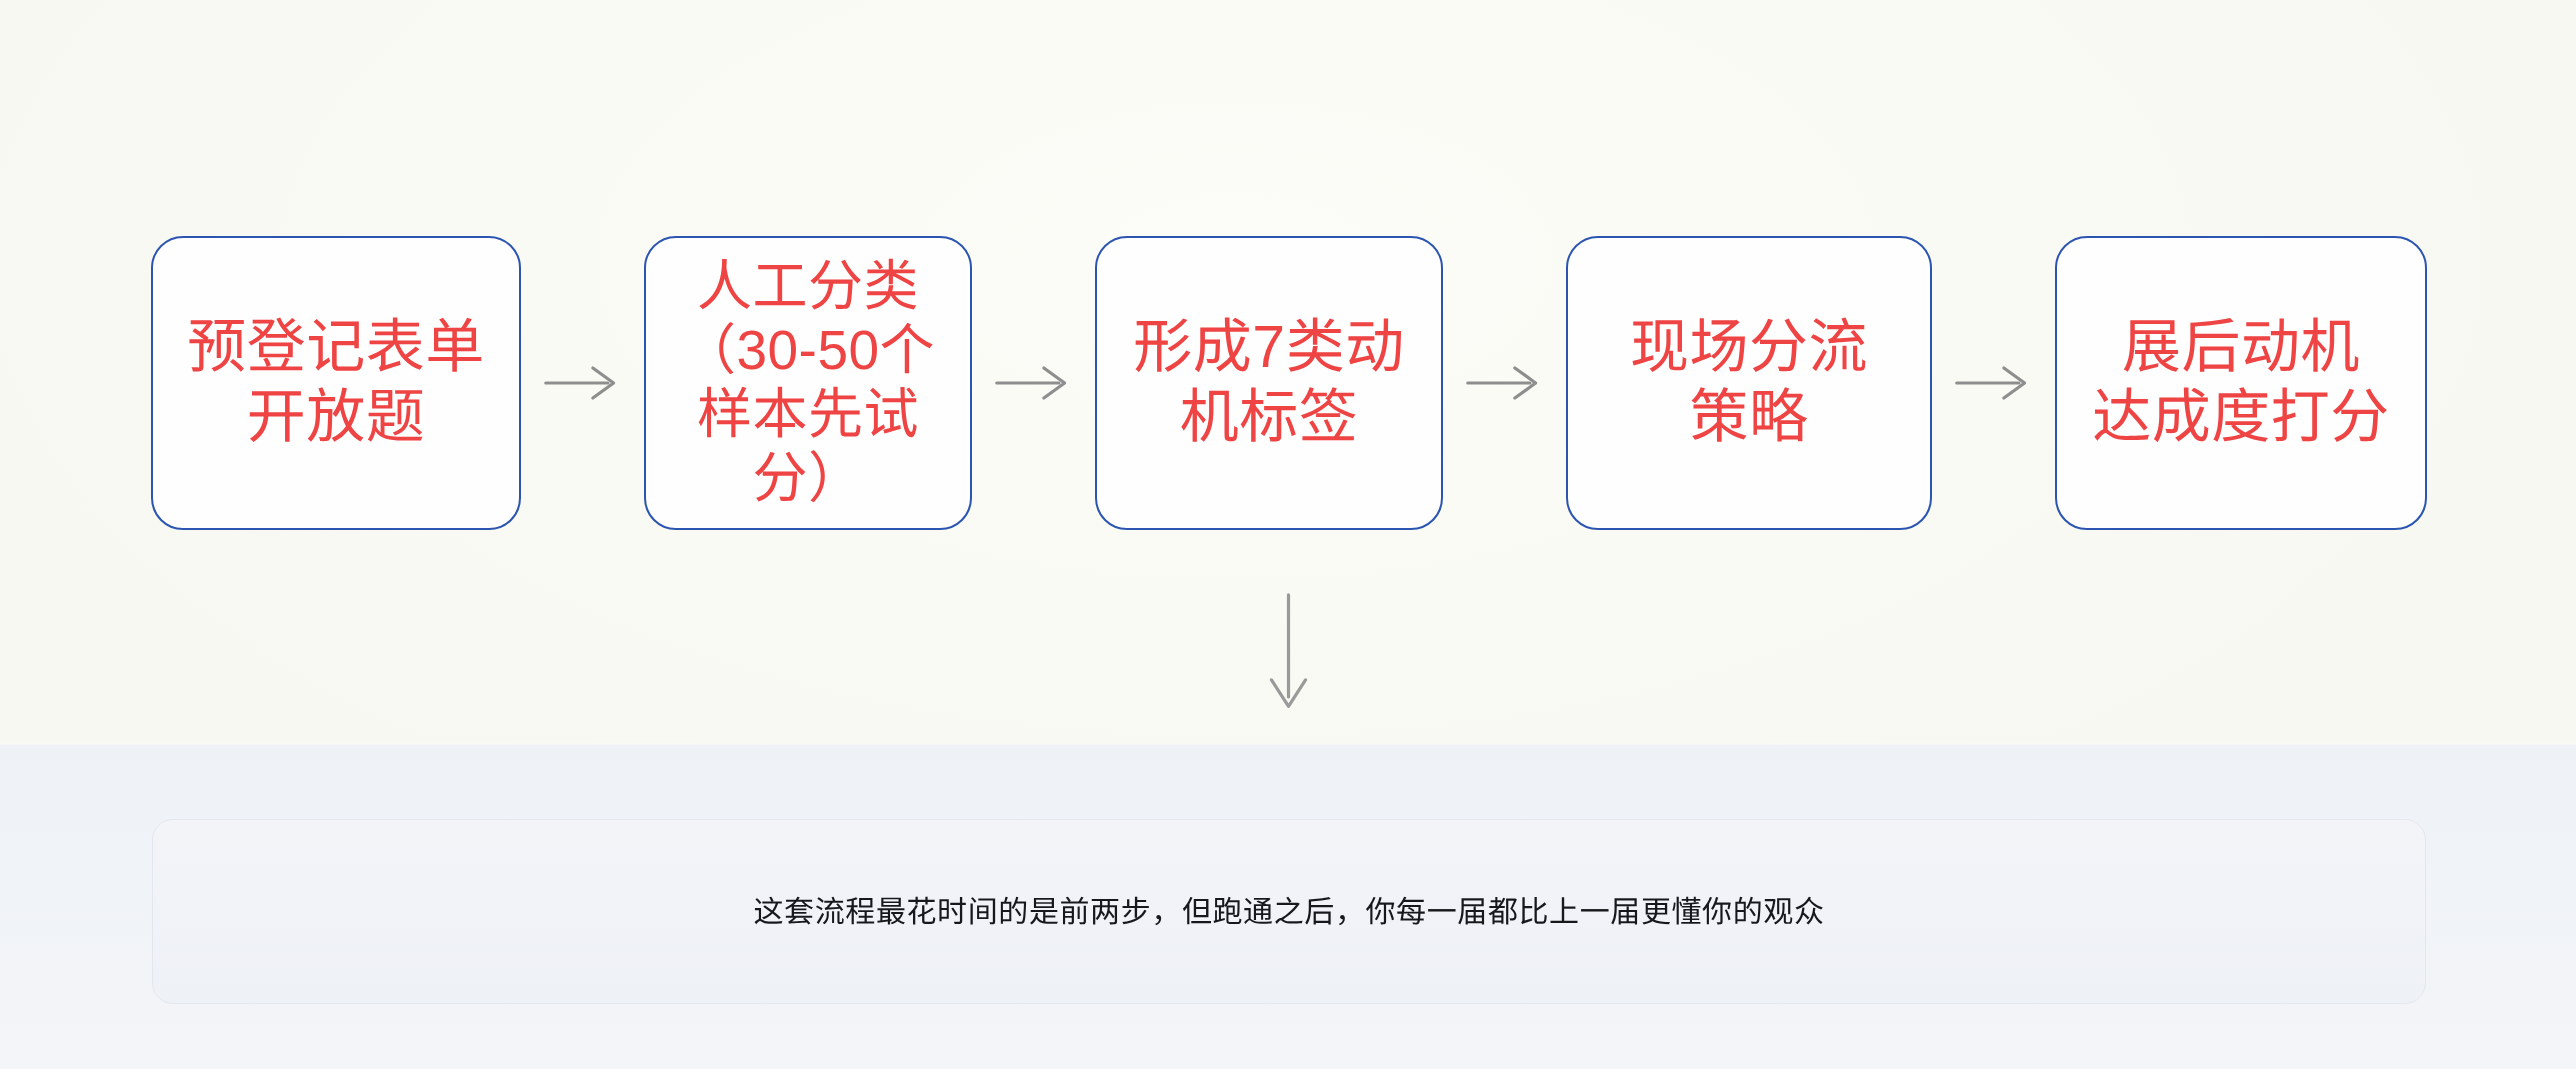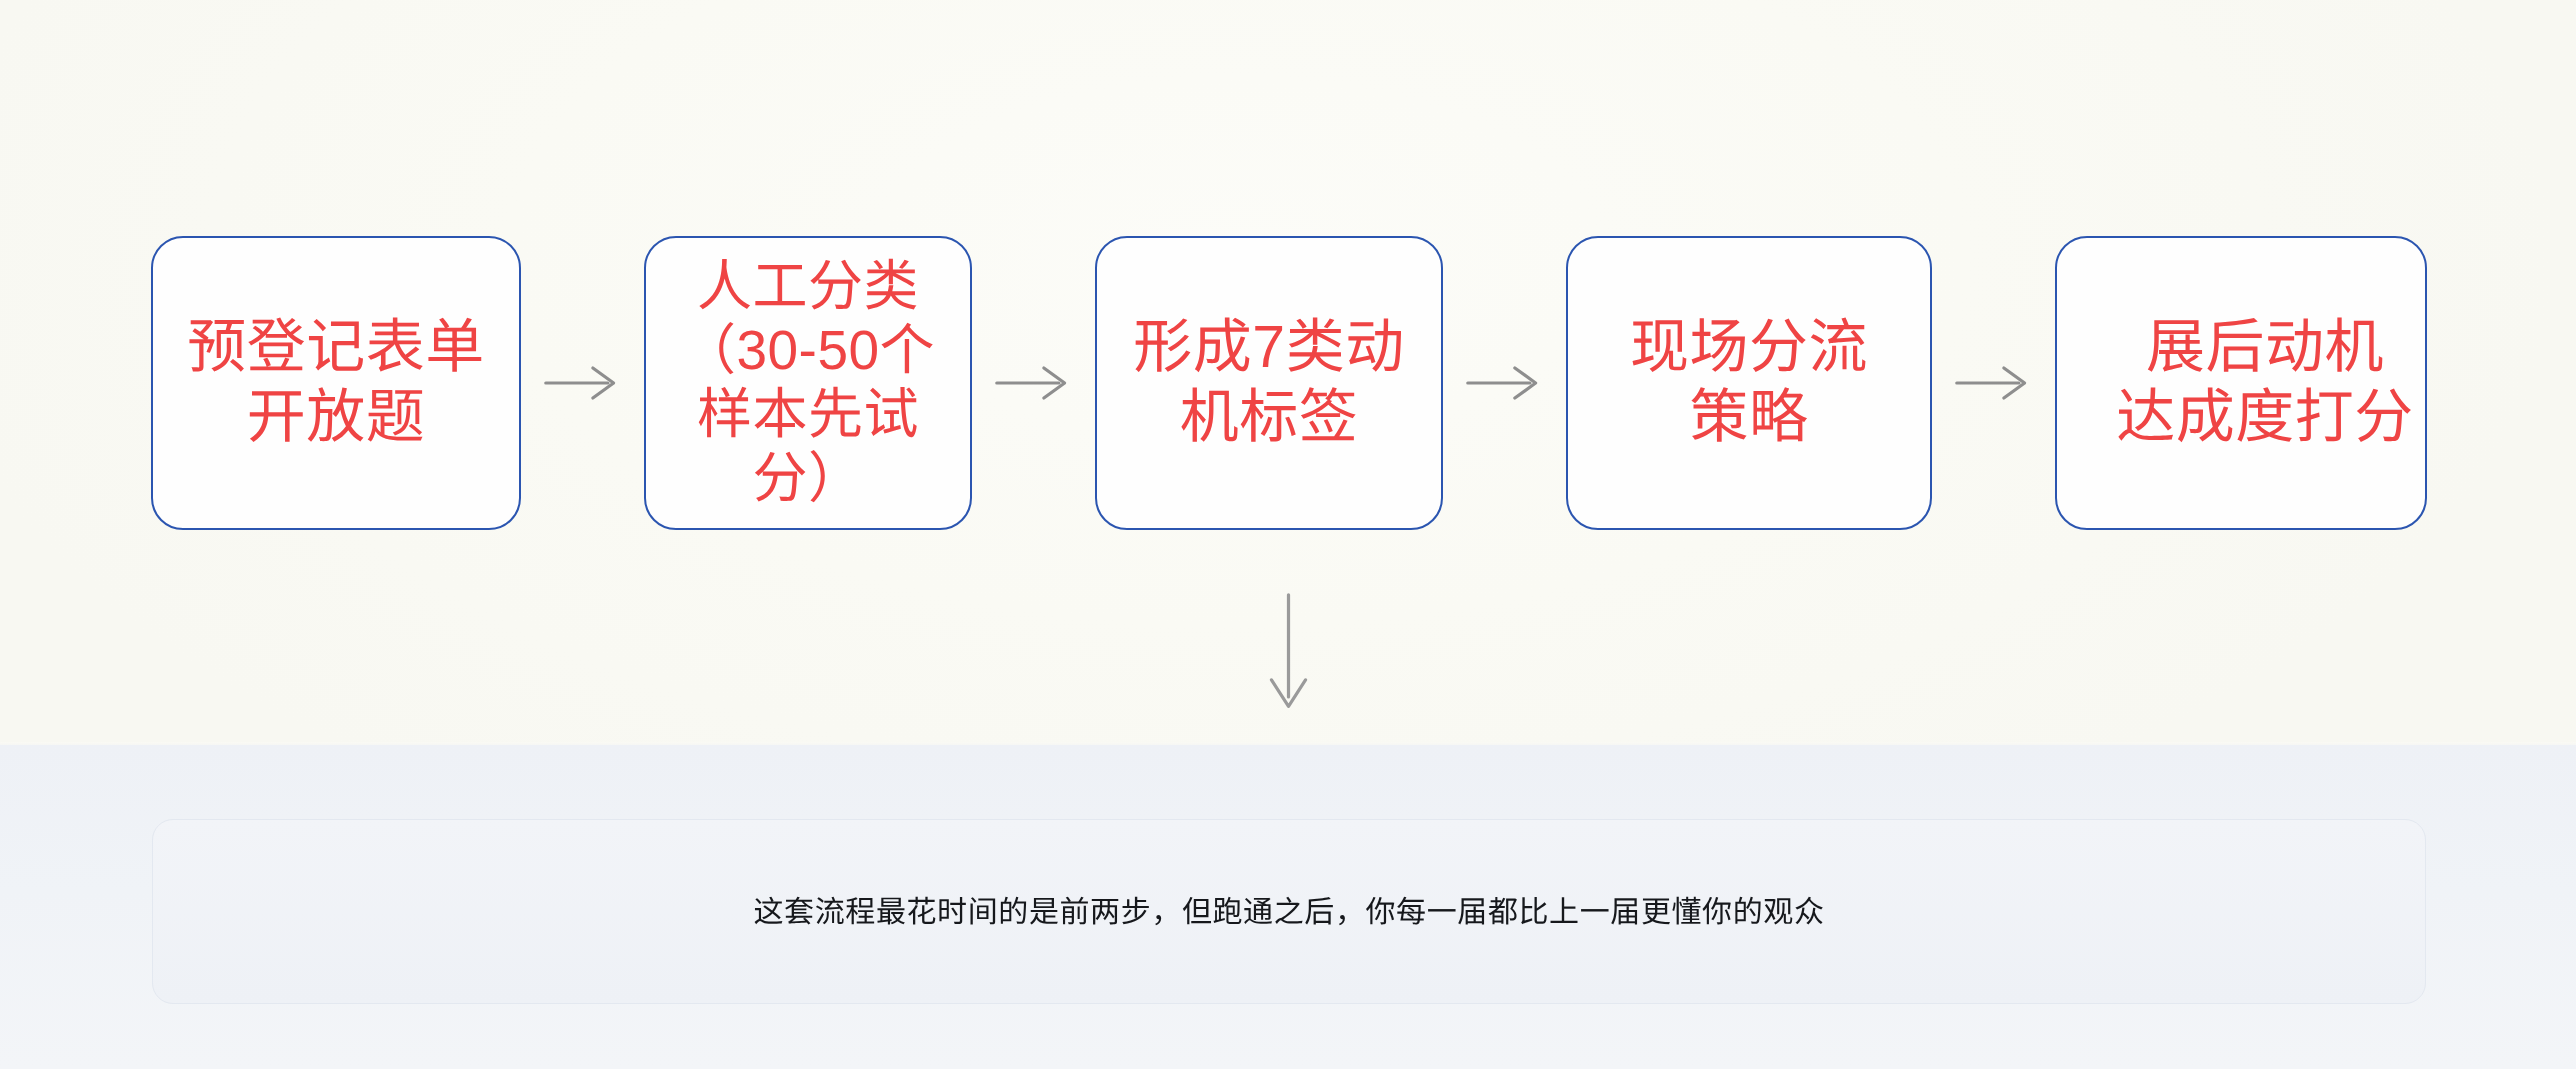--- a/index.html
+++ b/index.html
@@ -70,21 +70,21 @@
     display: flex;
     align-items: center;
     justify-content: center;
     text-align: center;
     padding: 0 11.3px;
   }
   .node-0 { width: 370px; }
   .node-1 { width: 328px; }
   .node-2 { width: 348px; }
   .node-3 { width: 366px; }
-  .node-4 { width: 372px; justify-content: flex-end; }
+  .node-4 { width: 372px; }
 
   .node-label {
     font-size: 59px;
     font-weight: 400;
     line-height: 1.18;
     color: #ef4444;
     letter-spacing: 0.5px;
     white-space: pre-line;
   }
   .node-1 .node-label {

